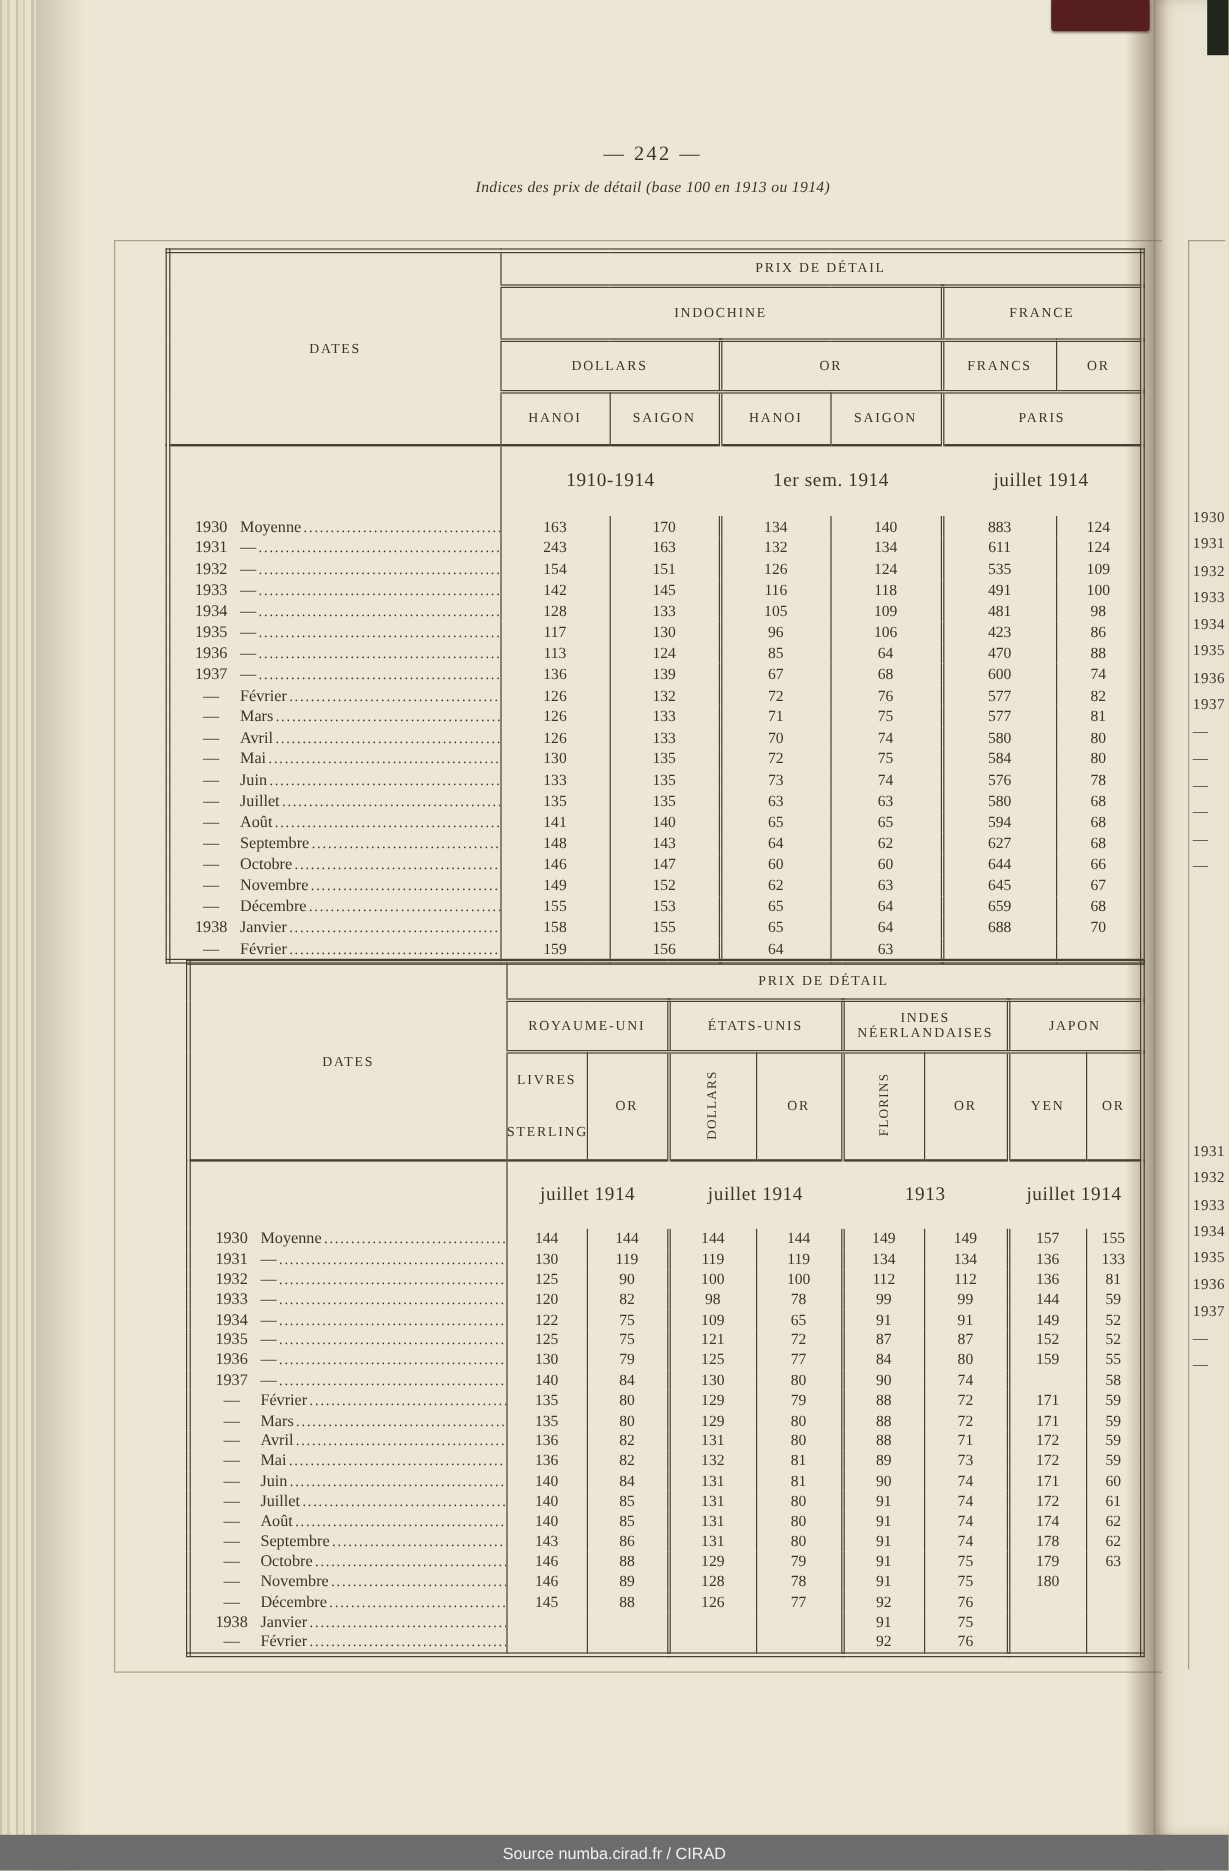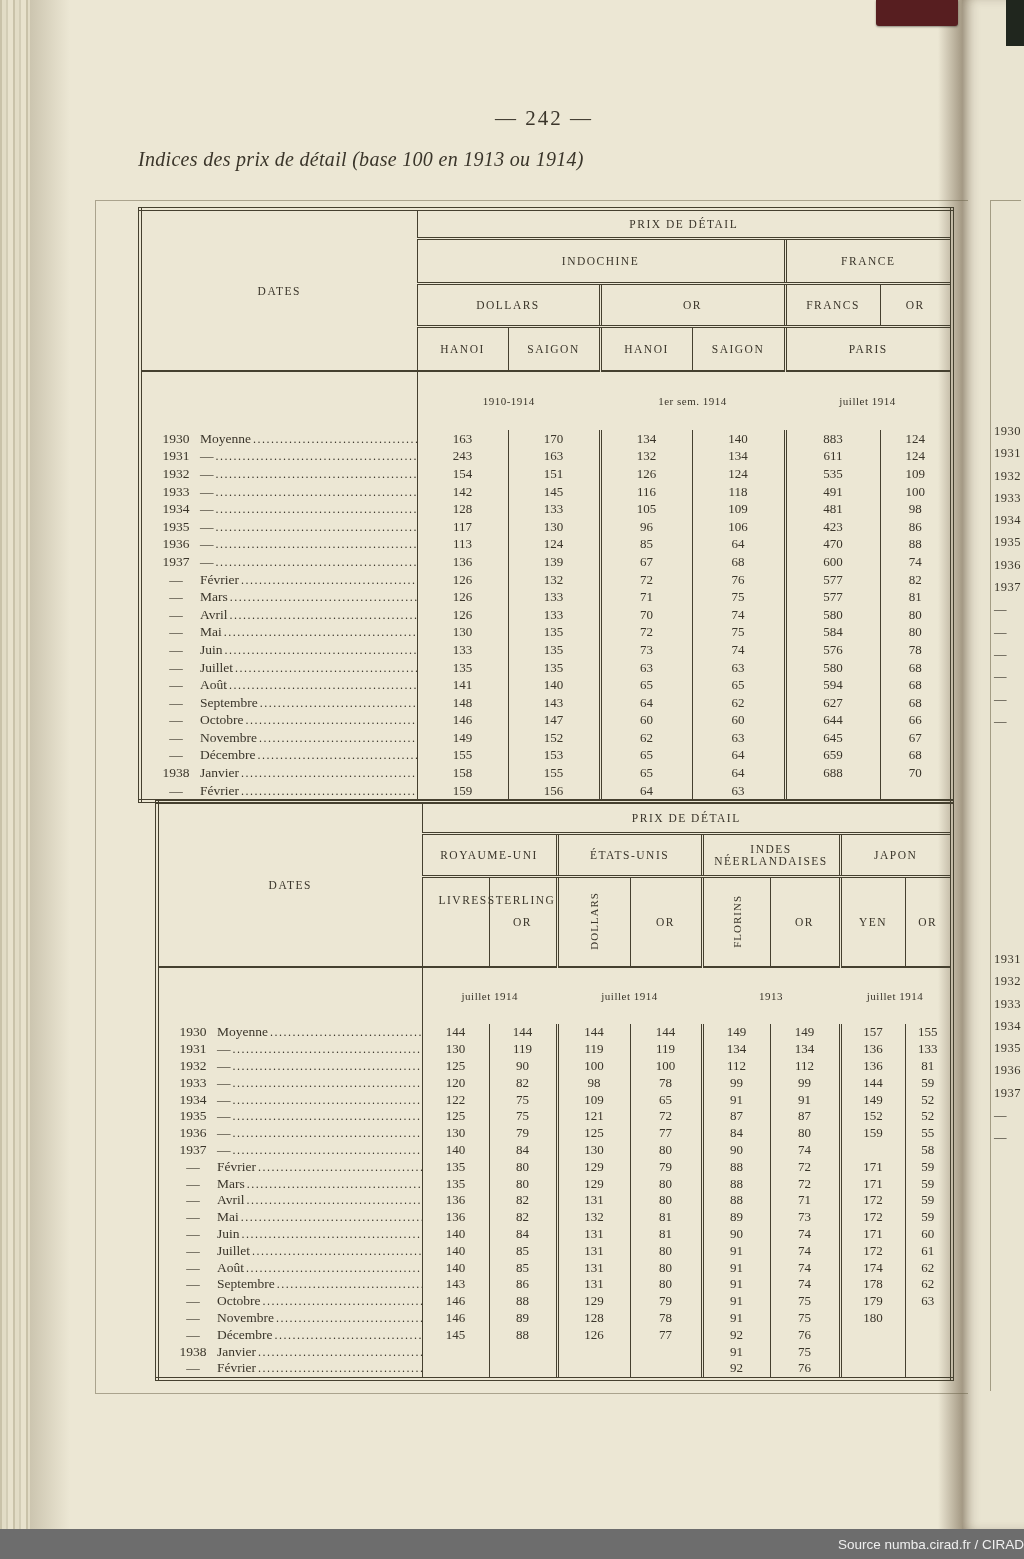--- a/index.html
+++ b/index.html
@@ -29,65 +29,65 @@
   .sliver-year{height:22.3px;white-space:nowrap;}
   
   .spine-red{position:absolute;left:876px;top:0;width:82px;height:26px;background:#571e20;
     border-radius:0 0 3px 3px;box-shadow:0 1px 2px rgba(0,0,0,.4);}
   .spine-dark{position:absolute;right:0;top:0;width:18px;height:46px;background:#20261e;}
   
   .outer-frame{position:absolute;left:95px;top:200px;width:872px;height:1192px;
     border-left:1px solid rgba(104,96,70,.5);border-top:1px solid rgba(104,96,70,.5);
     border-bottom:1px solid rgba(104,96,70,.5);pointer-events:none;}
   
-  .page-number{position:absolute;left:138px;top:106px;width:812px;text-align:center;
-    font-size:21px;letter-spacing:2px;}
-  .doc-title{position:absolute;left:138px;top:148px;width:812px;text-align:left;
-    font-style:italic;font-size:20px;letter-spacing:.3px;}
+  .page-number{position:absolute;left:138px;top:118px;width:812px;text-align:center;
+    font-size:17px;letter-spacing:2px;}
+  .doc-title{position:absolute;left:138px;top:148px;width:812px;text-align:center;
+    font-style:italic;font-size:13px;letter-spacing:.3px;}
   
   .t{border-collapse:collapse;table-layout:fixed;}
   .t th,.t td{padding:0;font-weight:normal;}
   #table1{position:absolute;left:138px;top:207px;width:812px;border:4px double var(--line);}
   #table2{position:absolute;left:155px;top:800px;width:795px;border:4px double var(--line);}
   .t thead th{vertical-align:middle;text-align:center;letter-spacing:1.5px;font-size:11.5px;color:var(--ink);}
   .title-h{font-size:12px;letter-spacing:3px;height:26px;border-bottom:3px double var(--line);}
   #table2 .title-h{height:28px;}
   .dates-h{border-right:1px solid var(--line);border-bottom:2px solid var(--line);letter-spacing:2.5px;}
   .grp{height:42px;border-bottom:3px double var(--line);}
   #table2 .grp{height:40px;}
   .sub{height:40px;border-bottom:3px double var(--line);}
   .cols{height:88px;border-bottom:2px solid var(--line);}
   .city{height:42px;border-bottom:2px solid var(--line);letter-spacing:2px;}
   .b-l{border-left:1px solid var(--line);}
   .b-l2{border-left:3px double var(--line);}
   .small-h{font-size:9.5px;letter-spacing:.5px;}
-  .stack2{display:flex;flex-direction:row;justify-content:space-between;height:56px;padding:12px 16px;}
+  .stack2{display:flex;flex-direction:column;justify-content:space-between;height:56px;padding:12px 0;}
   .vert{writing-mode:vertical-rl;transform:rotate(180deg);display:inline-block;font-size:11px;letter-spacing:1px;}
   
-  .base-row td{height:58px;vertical-align:middle;text-align:center;font-size:11px;letter-spacing:.5px;}
+  .base-row td{height:58px;vertical-align:middle;text-align:center;font-size:16px;letter-spacing:.5px;}
   #table2 .base-row td{height:56px;}
   td.dates{border-right:1px solid var(--line);}
   
   #table1 tbody td.val{height:17.6px;}
   #table2 tbody td.val{height:16.8px;}
   .val{text-align:center;font-size:13px;}
   tbody td.dates{font-size:13.5px;}
   #table1 td.v1,#table1 td.v3,#table1 td.v5{border-left:1px solid var(--line);}
   #table1 td.v2,#table1 td.v4{border-left:3px double var(--line);}
   #table2 td.v1,#table2 td.v3,#table2 td.v5,#table2 td.v7{border-left:1px solid var(--line);}
   #table2 td.v2,#table2 td.v4,#table2 td.v6{border-left:3px double var(--line);}
   .drow{display:flex;align-items:baseline;padding-left:10px;overflow:hidden;}
   .prefix{flex:0 0 48px;text-align:center;}
   .rowlabel{flex:0 0 auto;padding-right:2px;}
   .dots{flex:1 1 0;min-width:0;overflow:hidden;white-space:nowrap;}
   .dots::after{content:"..........................................................................";
     letter-spacing:1.5px;font-size:12px;}
   
   .footer{position:absolute;left:0;right:0;bottom:0;height:30px;background:#6d6d6d;z-index:6;
-    display:flex;align-items:center;justify-content:flex-end;box-sizing:border-box;
+    display:flex;align-items:center;justify-content:center;box-sizing:border-box;
     font-family:"Liberation Sans","DejaVu Sans",sans-serif;font-size:13.5px;color:#efefef;}
 </style>
 </head>
 <body>
 
 <div class="scan">
 
   <div class="page-stack"></div>
   <div class="page-shade"></div>
   <div class="crease"></div>

